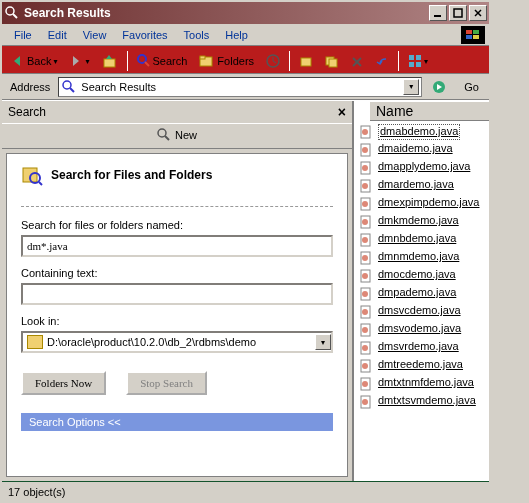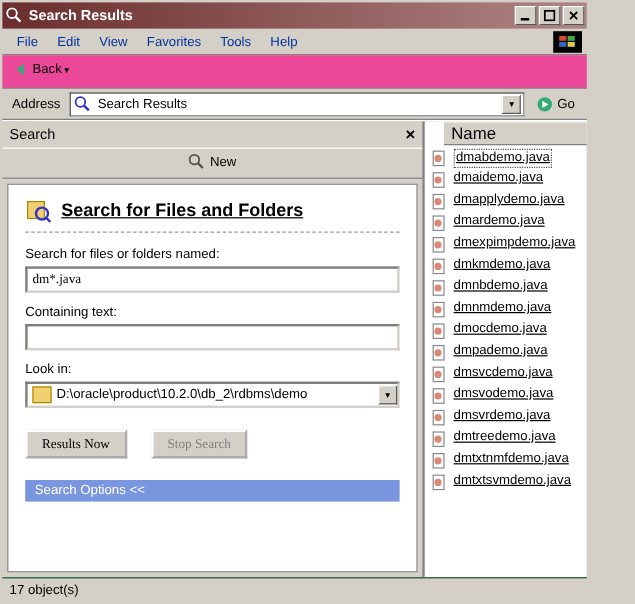--- a/index.html
+++ b/index.html
@@ -6,38 +6,38 @@
 body { font-family: Tahoma, Arial, sans-serif; font-size: 11px; background: #d4d0c8; width: 529px; height: 503px; overflow: hidden; }
 .window { width: 491px; height: 503px; border: 2px solid #d4d0c8; display: flex; flex-direction: column; background: #d4d0c8; }
 .titlebar { background: linear-gradient(to right, #6b2d2d, #b08585); height: 22px; display: flex; align-items: center; padding: 0 2px; color: #fff; font-weight: bold; font-size: 12px; }
 .titlebar .icon { width: 16px; height: 16px; margin-right: 4px; display: flex; align-items: center; justify-content: center; }
 .titlebar .title { flex: 1; }
 .titlebar .winbtns { display: flex; gap: 2px; }
 .titlebar .winbtn { width: 18px; height: 16px; background: #d4d0c8; border: 1px solid #fff; border-right-color: #555; border-bottom-color: #555; font-size: 10px; display: flex; align-items: center; justify-content: center; color: #000; cursor: pointer; font-family: Arial; }
 .menubar { background: #d4d0c8; height: 22px; display: flex; align-items: center; padding: 2px 4px; border-bottom: 1px solid #808080; }
 .menubar .menuitem { padding: 2px 8px; color: #003399; cursor: pointer; }
 .menubar .logo { margin-left: auto; width: 24px; height: 18px; background: #000; display: flex; align-items: center; justify-content: center; }
-.toolbar { background: #ec4899; height: 28px; display: flex; align-items: flex-start; padding: 2px 4px; border-bottom: 1px solid #808080; gap: 2px; flex-direction: column; }
+.toolbar { background: #b91c1c; height: 28px; display: flex; align-items: flex-end; padding: 2px 4px; border-bottom: 1px solid #808080; gap: 2px; }
 .toolbar .tbtn { padding: 2px 4px; display: flex; align-items: center; gap: 2px; cursor: pointer; border: 1px solid transparent; }
 .toolbar .sep { width: 1px; height: 20px; background: #808080; border-right: 1px solid #fff; margin: 0 2px; }
 .toolbar .arrow { font-size: 8px; }
 .addressbar { background: #d4d0c8; height: 26px; display: flex; align-items: center; padding: 2px 4px; border-bottom: 1px solid #808080; gap: 4px; }
 .addressbar .label { padding: 0 4px; }
 .addressbar .combo { flex: 1; height: 20px; background: #fff; border: 1px solid #808080; border-top-color: #404040; border-left-color: #404040; display: flex; align-items: center; padding: 0 2px; }
 .addressbar .combo .icn { width: 16px; height: 16px; margin-right: 4px; display: flex; align-items: center; justify-content: center; }
 .addressbar .combo .drop { width: 16px; height: 16px; background: #d4d0c8; border: 1px solid #fff; border-right-color: #555; border-bottom-color: #555; margin-left: auto; display: flex; align-items: center; justify-content: center; font-size: 8px; cursor: pointer; }
-.addressbar .gobtn { padding: 2px 6px; display: flex; align-items: center; gap: 3px; cursor: pointer; }
+.addressbar .gobtn { padding: 2px 6px; display: flex; align-items: center; gap: 18px; cursor: pointer; }
 .content { flex: 1; display: flex; border-top: 1px solid #fff; overflow: hidden; }
 .searchpane { width: 352px; background: #d4d0c8; border-right: 2px solid #808080; display: flex; flex-direction: column; }
 .searchpane .paneheader { height: 22px; display: flex; align-items: center; padding: 2px 6px; font-size: 12px; }
 .searchpane .paneheader .close { margin-left: auto; font-size: 14px; cursor: pointer; font-weight: bold; }
 .searchpane .subtoolbar { height: 26px; display: flex; align-items: center; padding: 2px 6px; gap: 8px; border-top: 1px solid #fff; border-bottom: 1px solid #808080; flex-direction: column; }
 .searchpane .subtoolbar .stbtn { display: flex; align-items: center; gap: 4px; cursor: pointer; padding: 2px 4px; }
 .searchpane .formarea { flex: 1; background: #fff; margin: 4px; border: 1px solid #808080; overflow-y: auto; padding: 10px 14px; position: relative; }
-.formarea .heading { display: flex; align-items: center; gap: 8px; font-weight: bold; font-size: 15px; margin-bottom: 7px; text-decoration: underline; }
+.formarea .heading { display: flex; align-items: center; gap: 8px; font-weight: bold; font-size: 12px; margin-bottom: 20px; }
 .formarea .hr { border: none; border-top: 1px dashed #999; margin: 6px 0 12px 0; }
 .formarea .fieldlabel { font-size: 11px; margin-bottom: 4px; margin-top: 10px; }
 .formarea .textinput { width: 100%; height: 22px; border: 2px inset #d4d0c8; padding: 2px 4px; font-family: Tahoma; font-size: 11px; background: #fff; }
 .formarea .combo2 { width: 100%; height: 22px; border: 2px inset #d4d0c8; display: flex; align-items: center; background: #fff; }
 .formarea .combo2 .icn2 { width: 16px; height: 14px; margin: 0 4px; background: #f0d070; border: 1px solid #aa8800; }
 .formarea .combo2 .txt { flex: 1; font-size: 11px; overflow: hidden; white-space: nowrap; }
 .formarea .combo2 .drop2 { width: 16px; height: 16px; background: #d4d0c8; border: 1px solid #fff; border-right-color: #555; border-bottom-color: #555; display: flex; align-items: center; justify-content: center; font-size: 8px; cursor: pointer; }
 .formarea .btnrow { display: flex; gap: 20px; margin-top: 18px; }
 .formarea .btn { padding: 4px 12px; background: #d4d0c8; border: 2px outset #fff; font-family: Tahoma; font-size: 11px; cursor: pointer; }
 .formarea .btn.disabled { color: #808080; cursor: default; }
@@ -233,21 +233,21 @@
         <input class="textinput" value="dm*.java" style="">
         <div class="fieldlabel">Containing text:</div>
         <input class="textinput" value="" style="">
         <div class="fieldlabel">Look in:</div>
         <div class="combo2">
           <span class="icn2"></span>
           <span class="txt">D:\oracle\product\10.2.0\db_2\rdbms\demo</span>
           <span class="drop2">▾</span>
         </div>
         <div class="btnrow">
-          <button class="btn">Results Now</button>
+          <button class="btn">Folders Now</button>
           <button class="btn disabled">Stop Search</button>
         </div>
         <div class="optheader">Search Options  &lt;&lt;</div>
       </div>
     </div>
 
     <div class="resultpane">
       <div class="colheader">Name</div>
       <div class="filelist" id="filelist">
           <div class="fileitem first">

